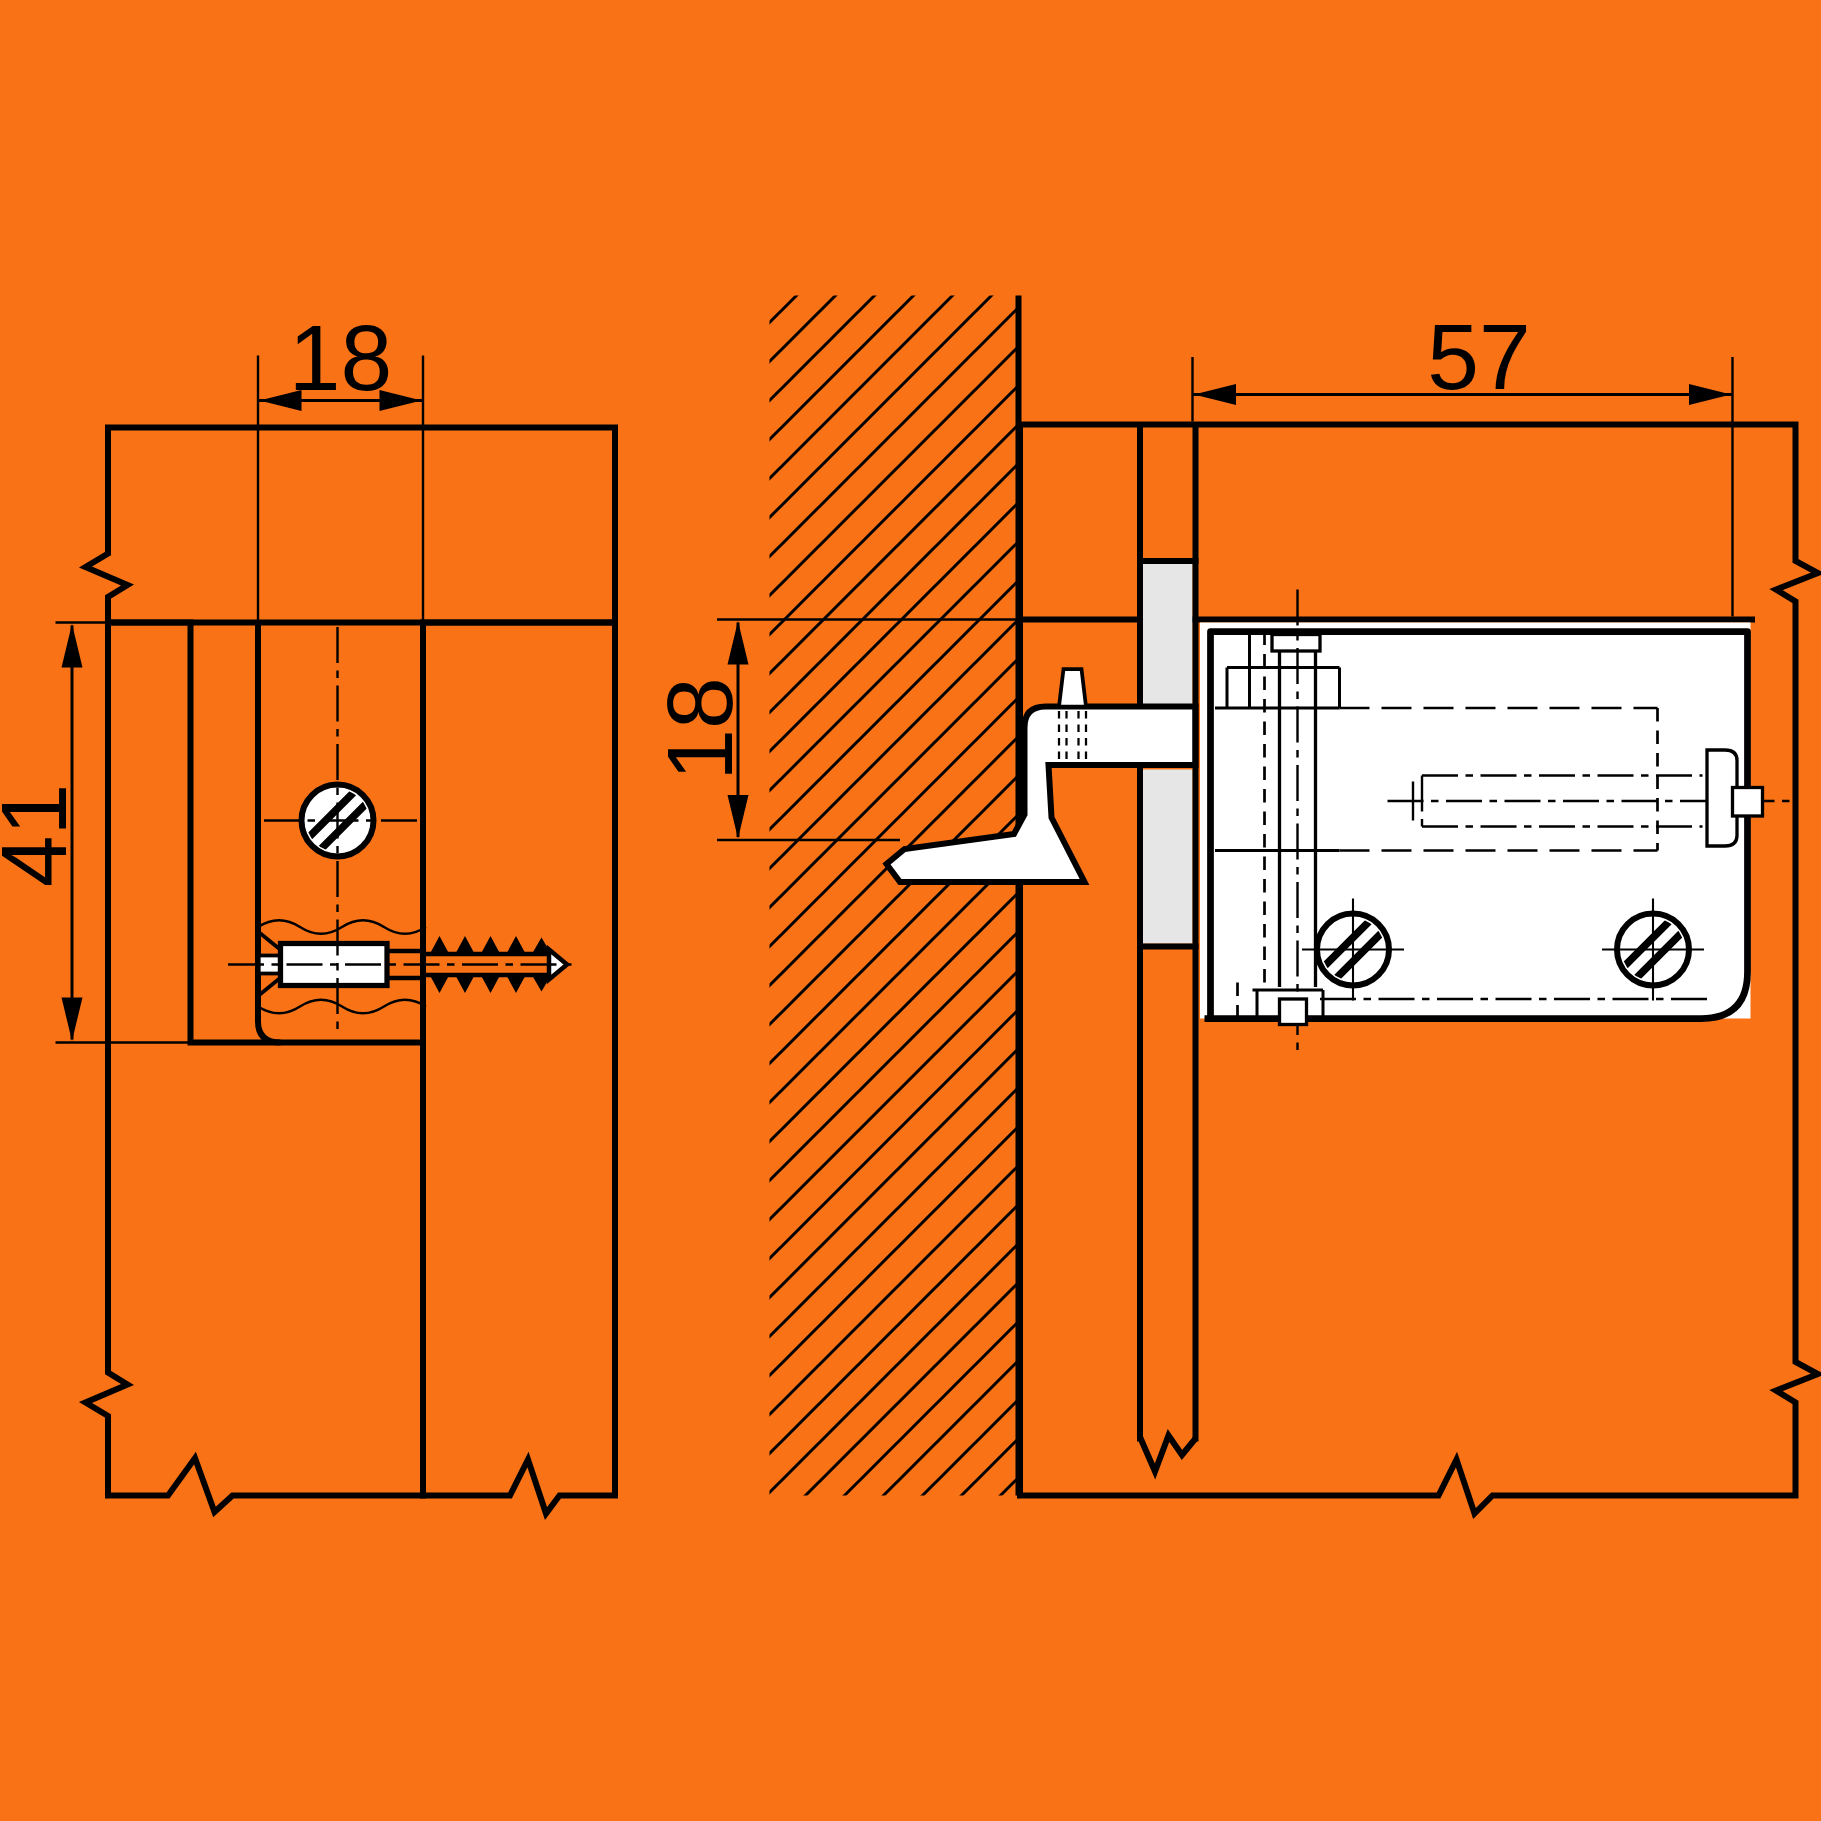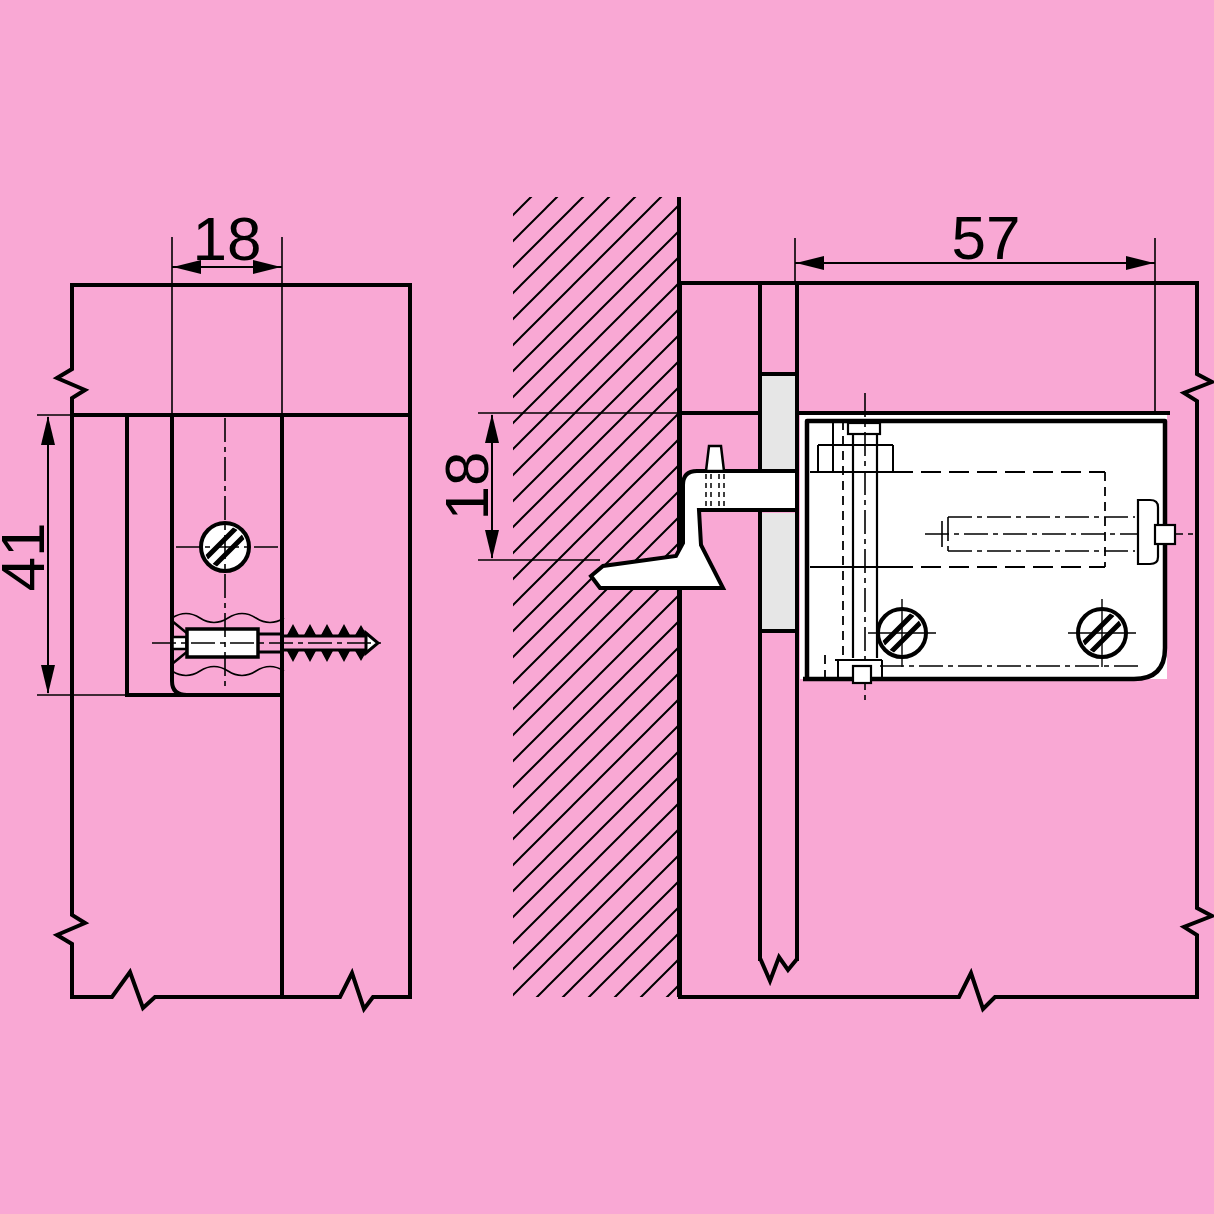--- a/index.html
+++ b/index.html
@@ -1,16 +1,16 @@
 <!DOCTYPE html>
 <html><head>
 <meta charset="utf-8">
 <style>
   html,body{margin:0;padding:0;background:#fff;}
-  #stage{width:1214px;height:1214px;position:relative;background:#f9a8d4;}
+  #stage{width:1214px;height:1214px;position:relative;background:#f97316;}
   svg{display:block;}
   .s4  {stroke:#000;stroke-width:4;fill:none;stroke-linejoin:miter;stroke-miterlimit:6;}
   .s45 {stroke:#000;stroke-width:4.5;fill:none;stroke-linejoin:round;}
   .s3  {stroke:#000;stroke-width:3;fill:none;}
   .s25 {stroke:#000;stroke-width:2.5;fill:none;}
   .s22 {stroke:#000;stroke-width:2.2;fill:none;}
   .s2  {stroke:#000;stroke-width:2;fill:none;}
   .s16 {stroke:#000;stroke-width:1.6;fill:none;}
   .s14 {stroke:#000;stroke-width:1.4;fill:none;}
   .cl  {stroke:#000;stroke-width:1.6;fill:none;stroke-dasharray:24 5 5 5;}

